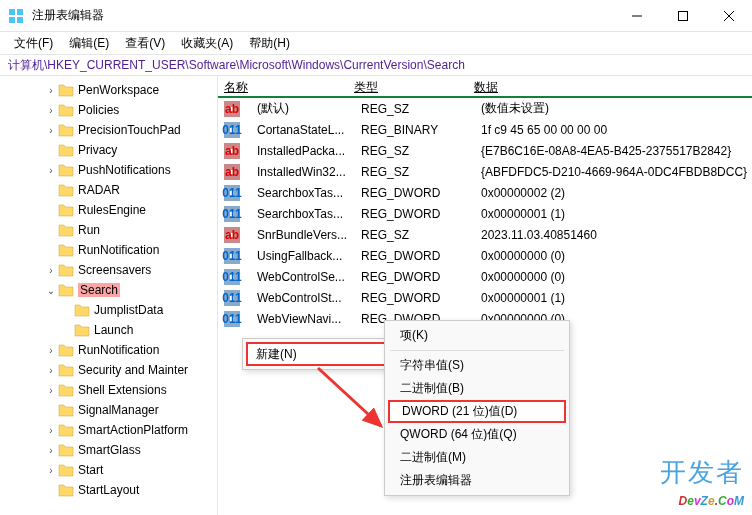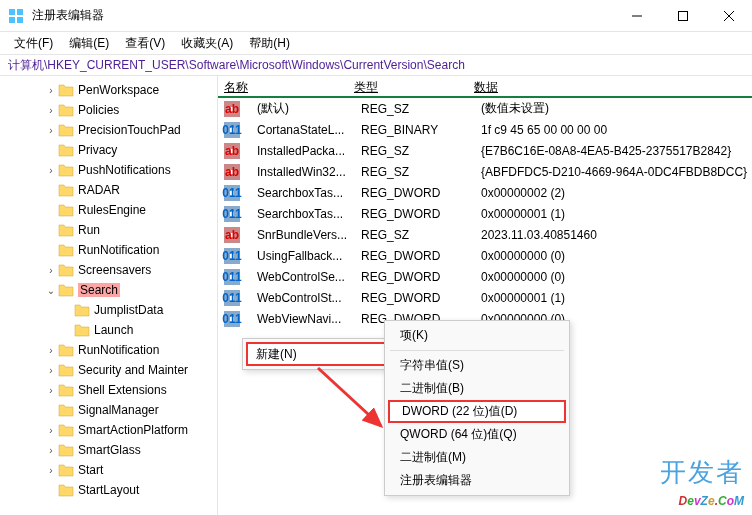--- a/index.html
+++ b/index.html
@@ -347,21 +347,21 @@
     <span>新建(N)</span>
     <span>›</span>
   </div>
 </div>
 
 <div class="ctx-menu ctx2">
   <div class="ctx2-item">项(K)</div>
   <div class="ctx2-sep"></div>
   <div class="ctx2-item">字符串值(S)</div>
   <div class="ctx2-item">二进制值(B)</div>
-  <div class="ctx2-item hl">DWORD (22 位)值(D)</div>
+  <div class="ctx2-item hl">DWORD (21 位)值(D)</div>
   <div class="ctx2-item">QWORD (64 位)值(Q)</div>
   <div class="ctx2-item">二进制值(M)</div>
   <div class="ctx2-item">注册表编辑器</div>
 </div>
 
 <svg class="arrow-annot" width="80" height="80">
   <defs>
       <marker id="ah" markerWidth="8" markerHeight="8" refX="6" refY="3" orient="auto">
         <path d="M0,0 L7,3 L0,6 Z" fill="#e33"></path>
       </marker>

